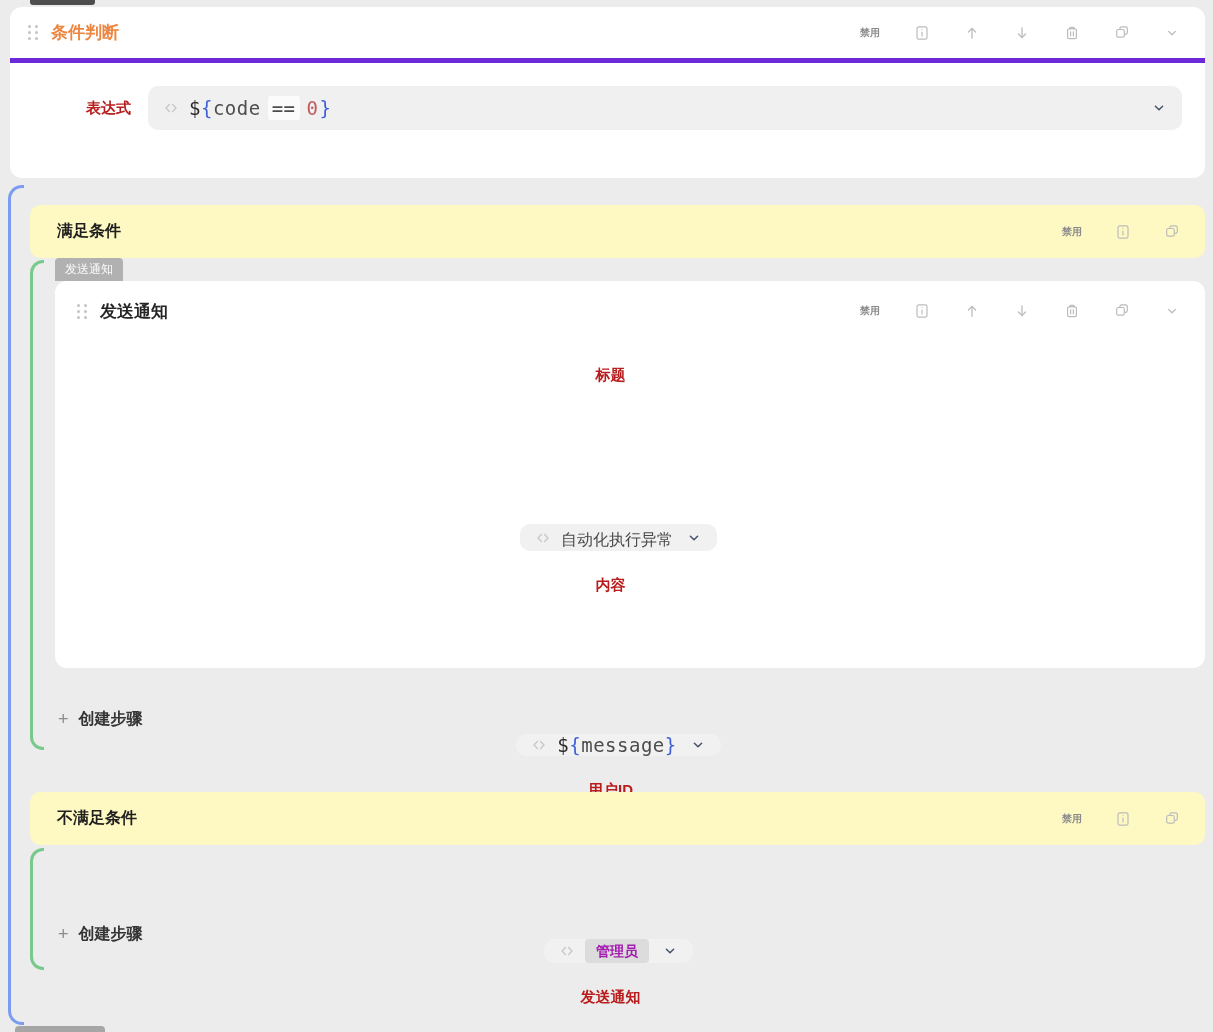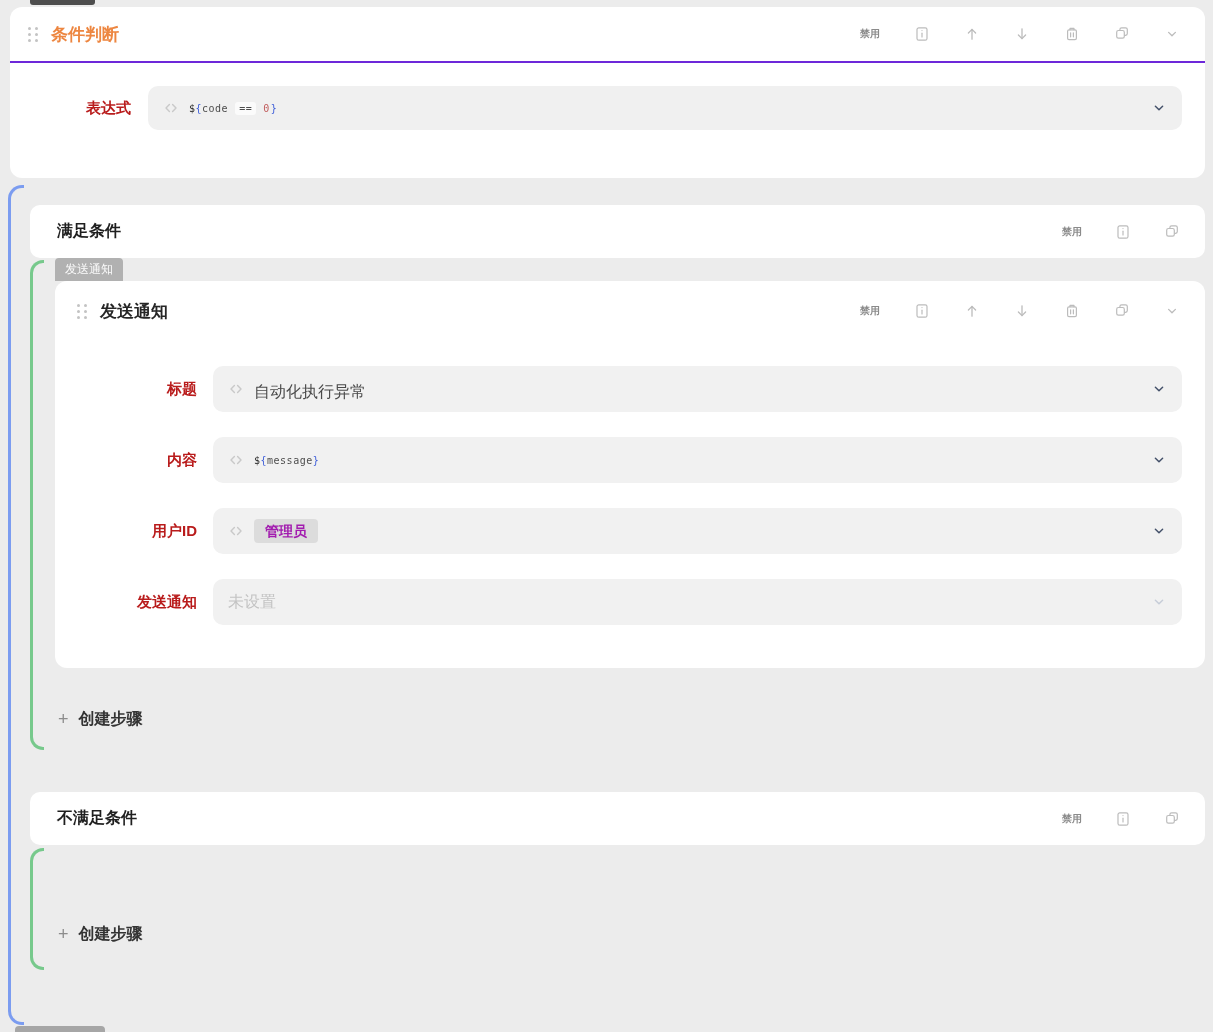--- a/index.html
+++ b/index.html
@@ -12,29 +12,29 @@
   .mono { font-family:"DejaVu Sans Mono", monospace; }
 
   
   .top-card {
     position:absolute; left:10px; top:7px; width:1195px; height:171px;
     background:#ffffff; border-radius:12px; box-sizing:border-box;
   }
   .card-header {
     height:56px; display:flex; align-items:center;
     padding:0 25px 0 18px; box-sizing:border-box;
-    border-bottom:2px solid #6d28d9;
+    border-bottom:5px solid #6d28d9;
     text-align:center;
   }
   .card-title { font-size:17px; font-weight:700; margin-left:13px; }
   .title-orange { color:#ed8640; }
 
   .branch-header {
     position:absolute; left:30px; width:1175px; height:53px;
-    background:#ffffff; border-radius:10px;
+    background:#fef9c3; border-radius:10px;
     display:flex; align-items:center; padding:0 25px 0 27px; box-sizing:border-box;
   }
   .branch-title { font-size:16px; font-weight:700; color:#1f1f1f; }
   .hdr-true { top:205px; }
   .hdr-false { top:792px; }
 
   .step-tag {
     position:absolute; left:55px; top:258px; height:23px;
     background:#b1b1b1; color:#fbfbfb; font-size:12px;
     border-radius:4px 4px 0 0; padding:0 10px;
@@ -55,36 +55,36 @@
   .toolbar-short { margin-left:auto; display:flex; align-items:center; gap:33px; }
   .disable-btn {
     font-size:10px; font-weight:700; color:#8b8b8b; cursor:pointer; line-height:1;
   }
   .tb-icon { width:16px; height:16px; display:inline-flex; cursor:pointer; }
   .tb-icon svg { width:16px; height:16px; }
 
   
   .field-row { display:flex; align-items:center; margin:0 23px 0 0; }
   .top-card .field-row { margin-top:23px; }
-  .step-card .field-row { margin-top:25px; }
+  .step-card .field-row { margin-top:25px;flex-direction:column; }
   .field-label {
     text-align:right; font-size:15px; font-weight:600; color:#b91c1c;
     box-sizing:border-box; padding-right:17px; flex:0 0 138px;
   }
   .step-card .field-label { flex:0 0 158px; padding-right:16px; }
   .field-input {
     flex:1; height:46px; background:#f1f1f1; border-radius:10px;
     display:flex; align-items:center; padding:0 44px 0 15px; box-sizing:border-box;
     position:relative;
   }
   .top-card .field-input { height:44px; background:#f0f0f0; }
   .code-icon { display:inline-flex; width:16px; height:16px; margin-right:10px; flex:0 0 auto; }
   .input-chevron { position:absolute; right:15px; top:50%; margin-top:-8px; width:16px; height:16px; }
 
-  .code-text { font-size:10px; letter-spacing:0.5px; }
+  .code-text { font-size:19px; letter-spacing:0.5px; }
   .tok-dollar { color:#2b2b2b; }
   .tok-brace  { color:#3f5fd9; }
   .tok-var    { color:#4d4d4d; }
   .tok-op     { background:#fbfbfb; color:#4d4d4d; border-radius:3px; padding:1px 4px; margin:0 7px; }
   .tok-val    { color:#c15b5b; margin-right:1px; }
 
   .plain-value { font-size:16px; color:#4a4a4a;margin-top:6px; }
   .placeholder-text { font-size:16px; color:#c3c3c3; }
   .chip {
     background:#dcdcdc; color:#a21caf; font-weight:700; font-size:14px;

